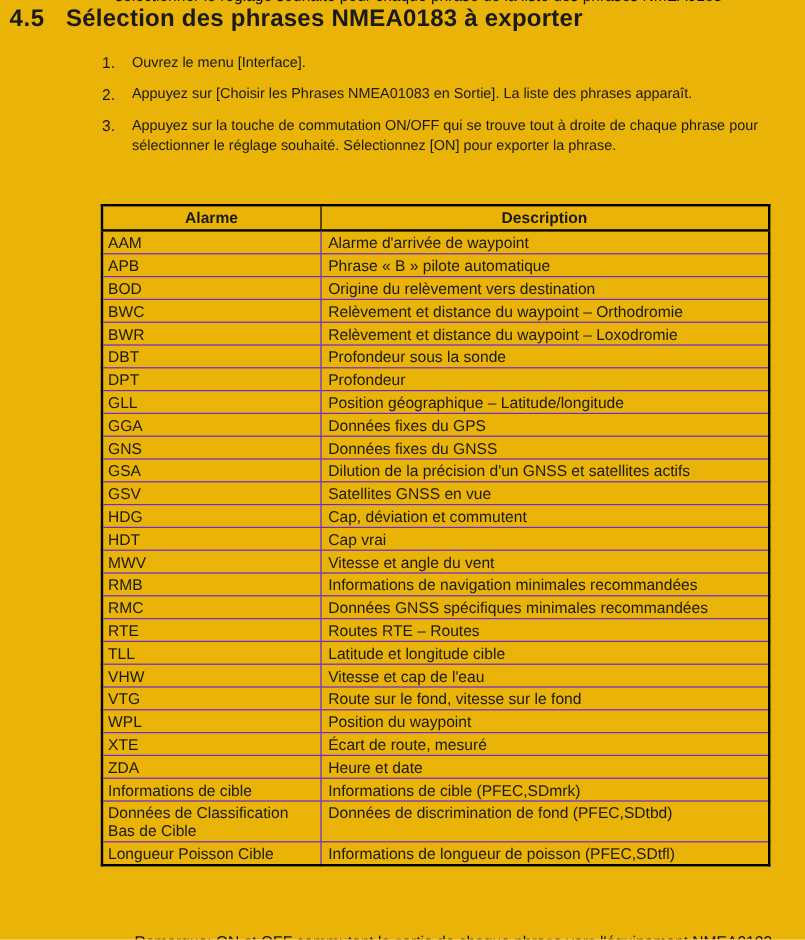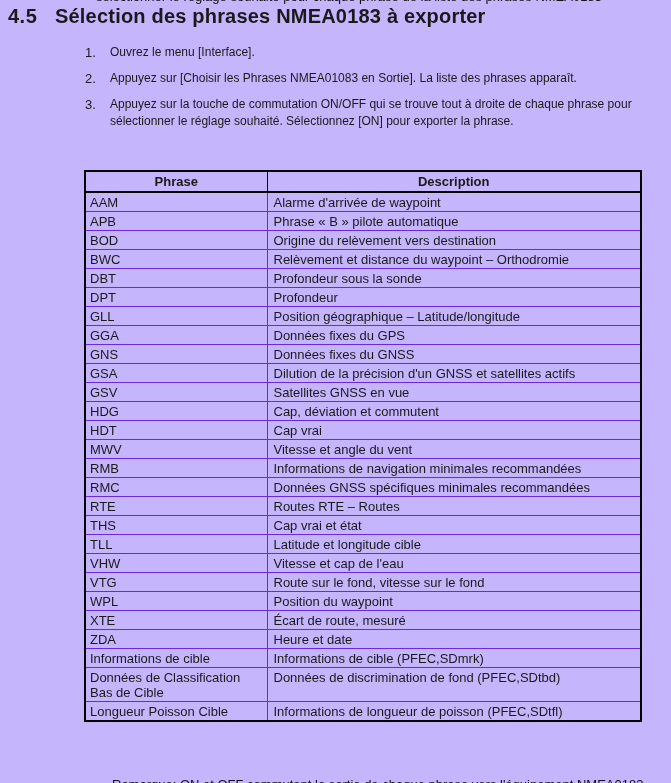--- a/index.html
+++ b/index.html
@@ -2,21 +2,21 @@
 <html><head>
 <meta charset="utf-8">
 <style>
   * { margin: 0; padding: 0; box-sizing: border-box; }
   html, body { background: #ffffff; }
   body {
     width: 671px; height: 783px; overflow: hidden;
     font-family: "Liberation Sans", "DejaVu Sans", sans-serif;
     color: #1a1a1a;
   }
-  .page { width: 671px; height: 783px; position: relative; overflow: hidden; background: #c4b5fd; }
+  .page { width: 671px; height: 783px; position: relative; overflow: hidden; background: #eab308; }
 
   
   .clip-top { position: absolute; top: 0; left: 96px; width: 548px; height: 5px; overflow: hidden; }
   .clip-top .inner { position: absolute; top: -11px; font-size: 13px; line-height: 15px; white-space: nowrap; color:#111; }
   .clip-bottom { position: absolute; top: 776px; left: 112px; width: 548px; height: 7px; overflow: hidden; }
   .clip-bottom .inner { position: absolute; top: 1px; font-size: 13px; line-height: 15px; white-space: nowrap; color:#111; }
 
   .heading { position: absolute; top: 5px; left: 8px; display: flex; align-items: baseline; }
   .section-num { font-size: 20px; font-weight: bold; width: 47px; letter-spacing: 0.5px; }
   .section-title { font-size: 20px; font-weight: bold; letter-spacing: 0.2px; text-align: right; }
@@ -76,21 +76,21 @@
     </div>
   </div>
 
   <table class="nmea">
     <colgroup>
         <col class="c1">
         <col class="c2">
       </colgroup>
     <thead>
       <tr>
-        <th>Phrase</th>
+        <th>Alarme</th>
         <th>Description</th>
       </tr>
     </thead>
     <tbody>
 
         <tr>
           <td class="phrase">AAM</td>
           <td class="desc">Alarme d'arrivée de waypoint</td>
         </tr>
 
@@ -102,20 +102,24 @@
         <tr>
           <td class="phrase">BOD</td>
           <td class="desc">Origine du relèvement vers destination</td>
         </tr>
 
         <tr>
           <td class="phrase">BWC</td>
           <td class="desc">Relèvement et distance du waypoint – Orthodromie</td>
         </tr>
 
+        <tr>
+          <td class="phrase">BWR</td>
+          <td class="desc">Relèvement et distance du waypoint – Loxodromie</td>
+        </tr>
 
         <tr>
           <td class="phrase">DBT</td>
           <td class="desc">Profondeur sous la sonde</td>
         </tr>
 
         <tr>
           <td class="phrase">DPT</td>
           <td class="desc">Profondeur</td>
         </tr>
@@ -169,24 +173,20 @@
         <tr>
           <td class="phrase">RMC</td>
           <td class="desc">Données GNSS spécifiques minimales recommandées</td>
         </tr>
 
         <tr>
           <td class="phrase">RTE</td>
           <td class="desc">Routes RTE – Routes</td>
         </tr>
 
-        <tr>
-          <td class="phrase">THS</td>
-          <td class="desc">Cap vrai et état</td>
-        </tr>
 
         <tr>
           <td class="phrase">TLL</td>
           <td class="desc">Latitude et longitude cible</td>
         </tr>
 
         <tr>
           <td class="phrase">VHW</td>
           <td class="desc">Vitesse et cap de l'eau</td>
         </tr>

